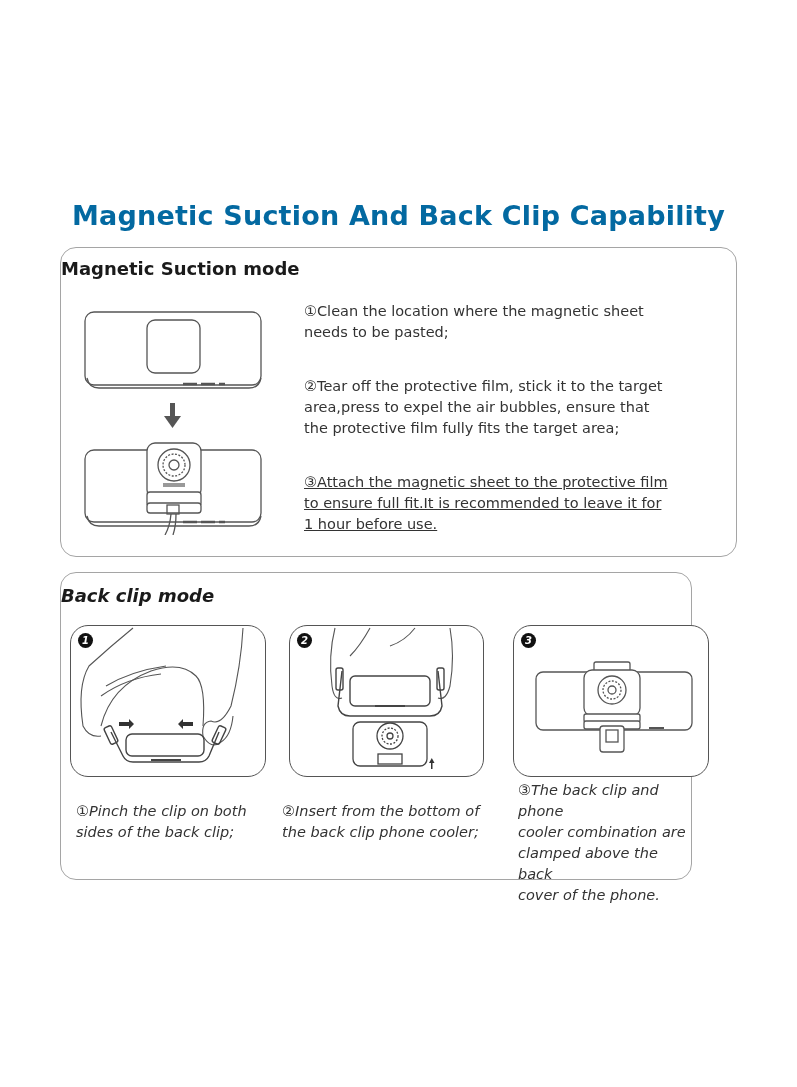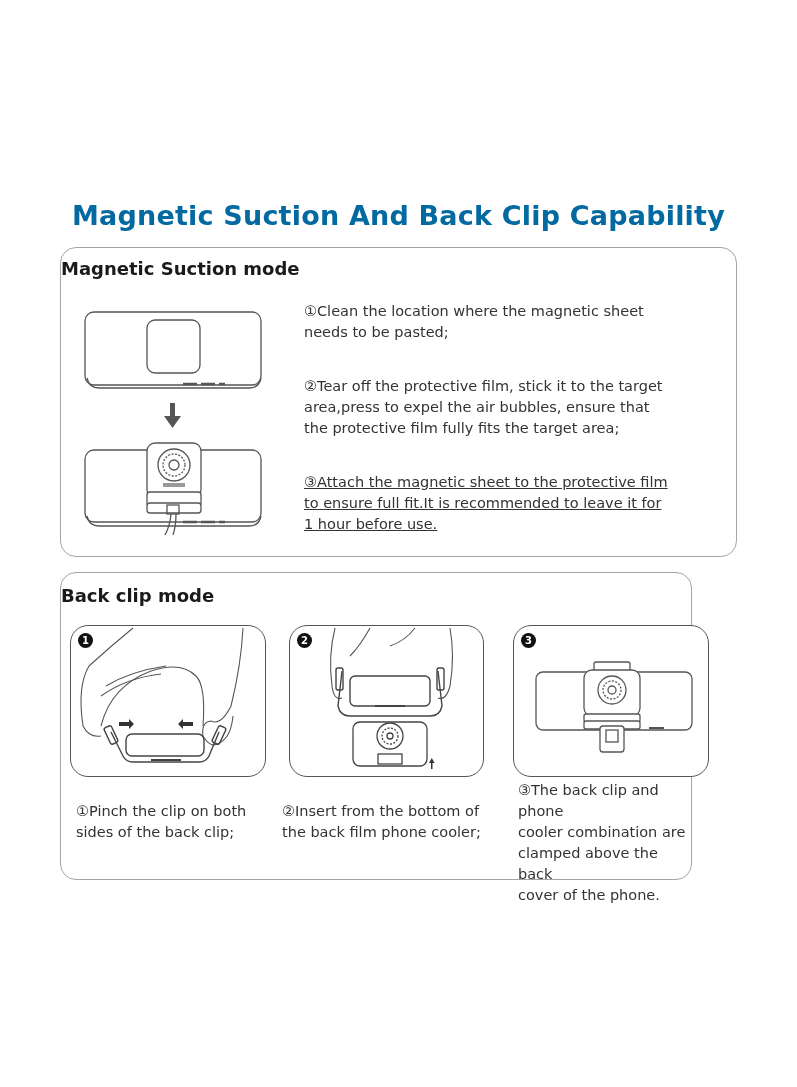--- a/index.html
+++ b/index.html
@@ -2,21 +2,21 @@
 <html><head>
 <meta charset="utf-8">
 <style>
   html, body { margin:0; padding:0; background:#ffffff; }
   body { width:797px; height:1087px; position:relative; overflow:hidden;
          font-family:"DejaVu Sans","Liberation Sans",sans-serif; color:#222; }
   .title { position:absolute; left:0; top:200px; width:797px; text-align:center;
            font-size:27px; font-weight:bold; color:#0369a1; letter-spacing:0.2px; }
   .panel { position:absolute; border:1.5px solid #a5a5a5; border-radius:16px; background:#fff; box-sizing:border-box; }
   .panel-top { left:60px; top:247px; width:677px; height:310px; }
-  .panel-bottom { left:60px; top:572px; width:632px; height:308px; }
+  .panel-bottom { left:60px; top:572px; width:632px; height:308px;font-style:italic; }
   .panel-title { position:absolute; left:0; width:100%; text-align:left; font-size:18px; font-weight:bold; color:#1a1a1a; }
   .step-text { position:absolute; font-size:14.5px; line-height:21px; color:#333; }
   .figbox { position:absolute; border:1.5px solid #555; border-radius:18px; box-sizing:border-box; background:#fff; overflow:hidden; }
   .badge { position:absolute; left:7px; top:7px; width:15px; height:15px; border-radius:50%; background:#111; color:#fff;
            font-size:10px; font-weight:bold; text-align:center; line-height:15px; }
   svg { display:block; }
 </style>
 </head>
 <body>
 
@@ -150,21 +150,21 @@
     </svg>
     <div class="badge">3</div>
   </div>
 
   <div class="step-text" style="left:15px;top:228px;">
     <div>①Pinch the clip on both</div>
     <div>sides of the back clip;</div>
   </div>
   <div class="step-text" style="left:221px;top:228px;">
     <div>②Insert from the bottom of</div>
-    <div>the back film phone cooler;</div>
+    <div>the back clip phone cooler;</div>
   </div>
   <div class="step-text" style="left:457px;top:207px;">
     <div>③The back clip and phone</div>
     <div>cooler combination are</div>
     <div>clamped above the back</div>
     <div>cover of the phone.</div>
   </div>
 </div>
 
 </body></html>

